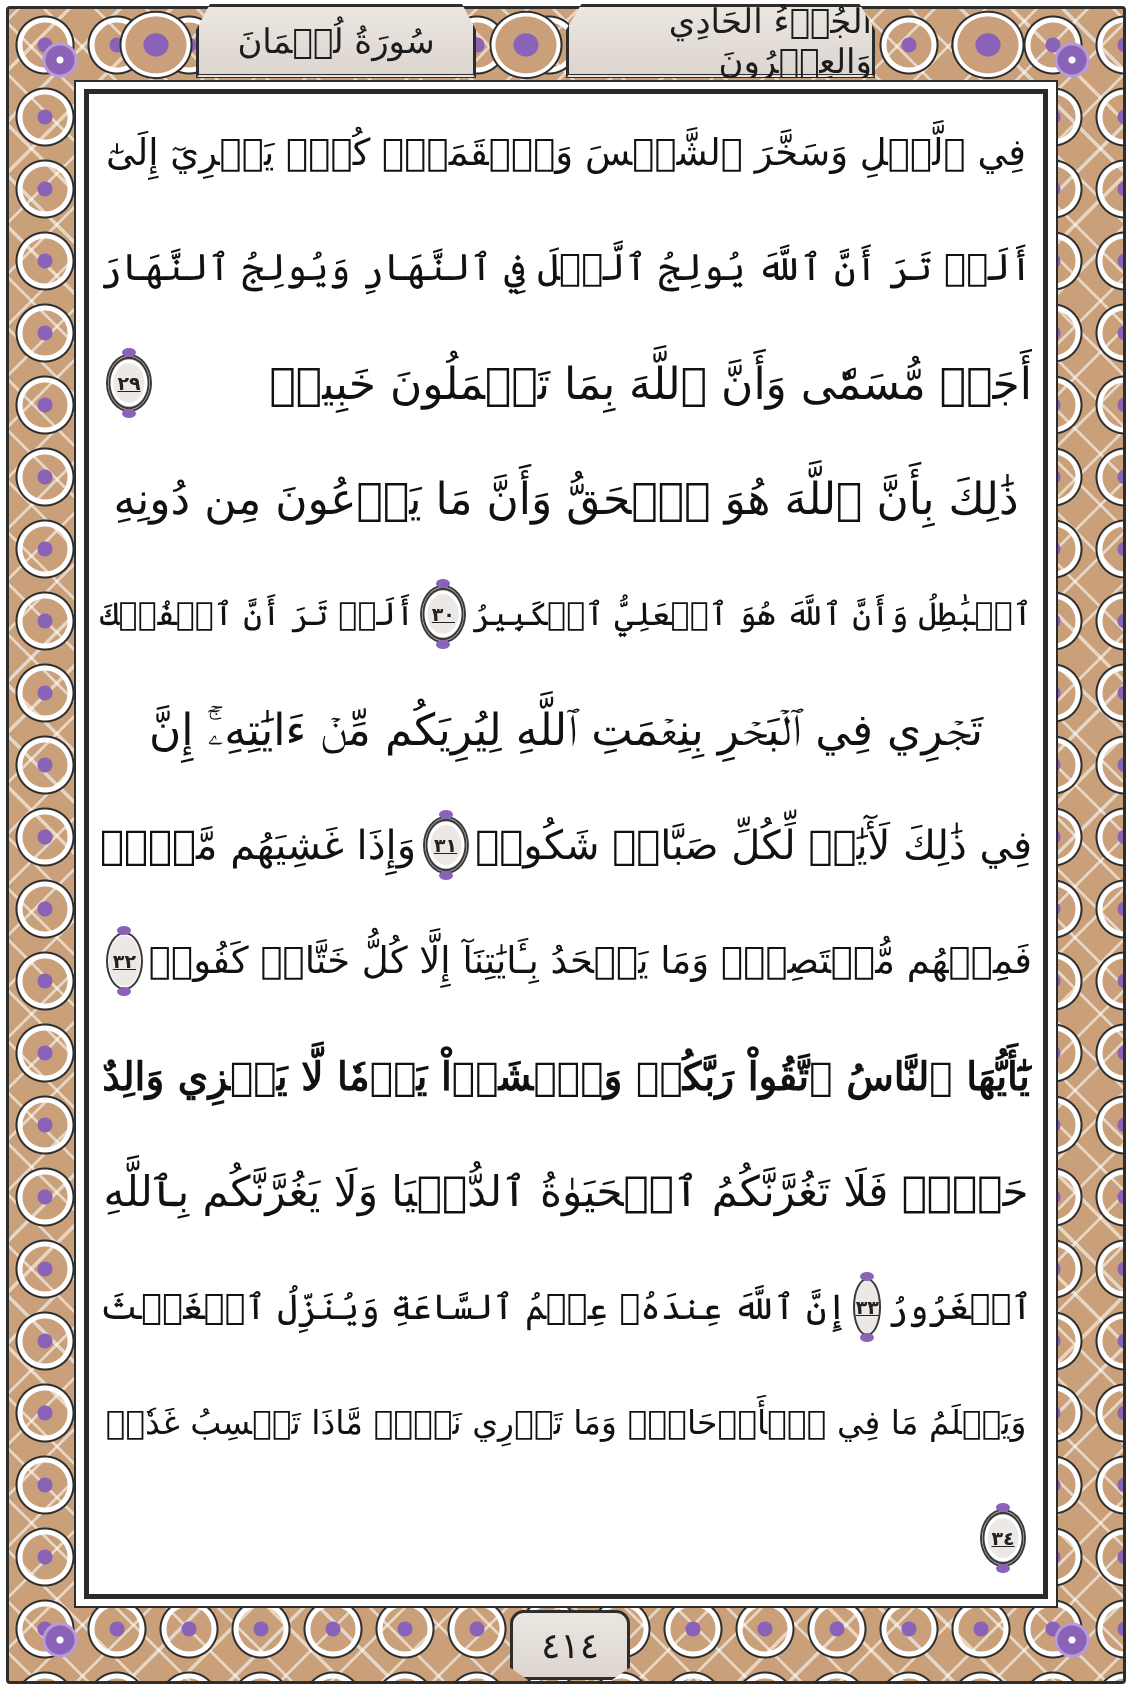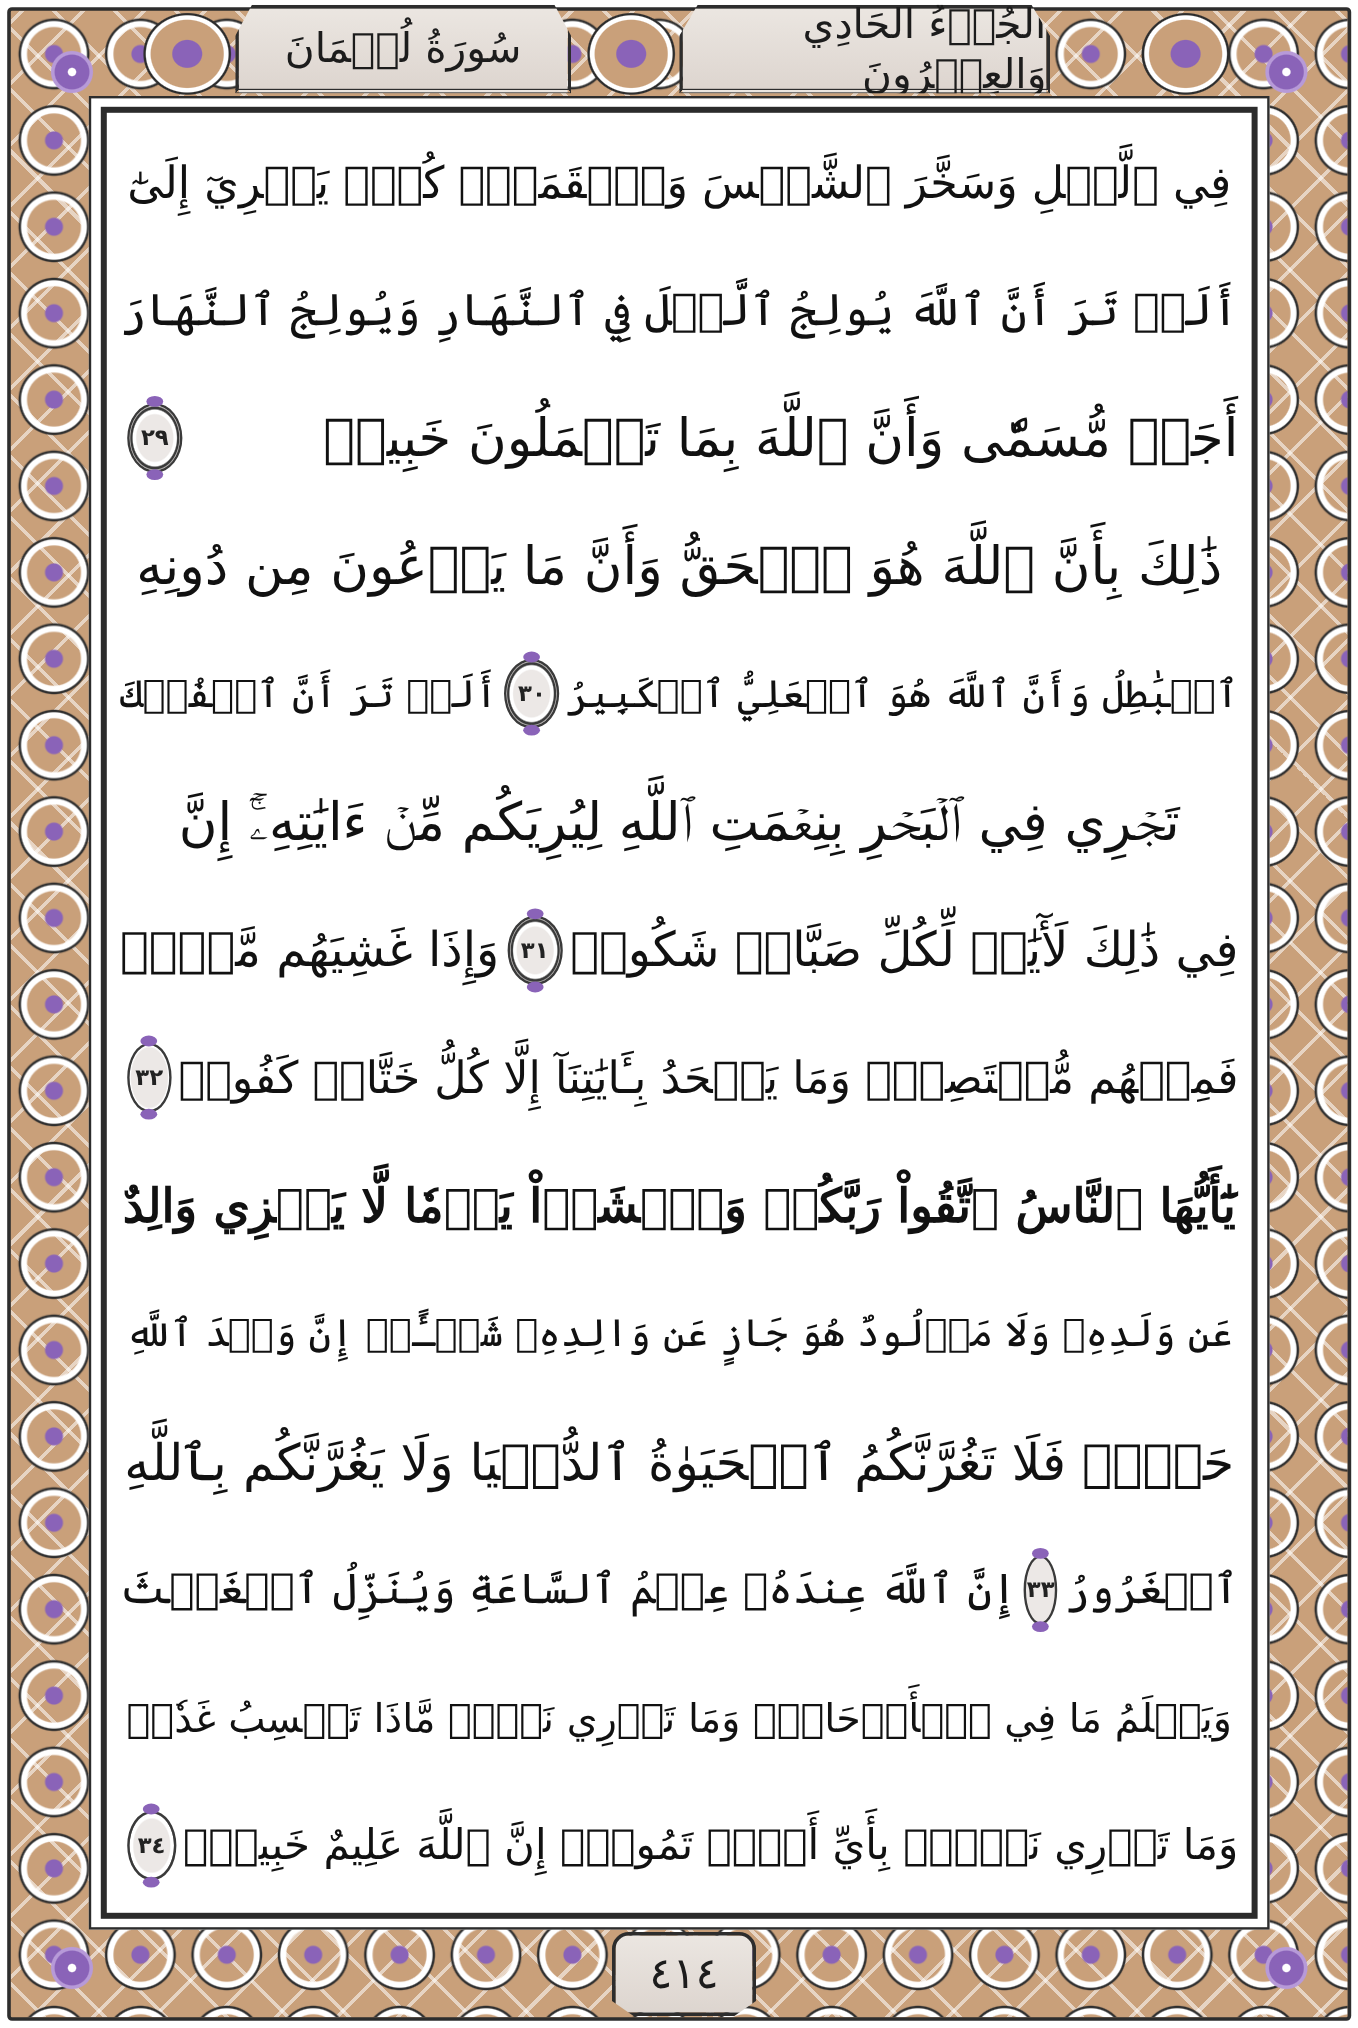--- a/index.html
+++ b/index.html
@@ -80,20 +80,21 @@
   .line .seg { display: inline-block; }
 
   .ayah-marker {
     display: inline-flex; align-items: center; justify-content: center;
     width: 46px; height: 58px; margin: 0 6px; vertical-align: middle;
     border-radius: 50%;
     background: radial-gradient(ellipse at 50% 50%, #ece8e6 0 15px, #ffffff 16px 18px, #3a3a3a 19px 20px, #ece8e6 21px);
     border: 2px solid #3a3a3a; box-sizing: border-box; position: relative;
     font-family: "DejaVu Sans", sans-serif; font-size: 19px; font-weight: bold; color: #222222;
     direction: rtl;
+    text-decoration: underline;
   }
   .ayah-marker::before, .ayah-marker::after {
     content: ""; position: absolute; left: 50%; width: 14px; height: 9px; margin-left: -7px;
     background: #8a63b8; border-radius: 50%;
   }
   .ayah-marker::before { top: -8px; }
   .ayah-marker::after { bottom: -8px; }
 </style>
 </head>
 <body>
@@ -144,34 +145,30 @@
         <span class="ayah-marker">٣١</span>
         <span class="seg">وَإِذَا غَشِيَهُم مَّوۡجٞ</span>
       </div>
     <div class="line" style="font-size: 37px;">
         <span class="seg">فَمِنۡهُم مُّقۡتَصِدٞۚ وَمَا يَجۡحَدُ بِـَٔايَٰتِنَآ إِلَّا كُلُّ خَتَّارٖ كَفُورٖ</span>
         <span class="ayah-marker">٣٢</span>
       </div>
     <div class="line" style="font-size: 39px; justify-content: center; font-weight: bold;">
         <span class="seg">يَٰٓأَيُّهَا ٱلنَّاسُ ٱتَّقُواْ رَبَّكُمۡ وَٱخۡشَوۡاْ يَوۡمٗا لَّا يَجۡزِي وَالِدٌ</span>
       </div>
-    <div class="line" style="font-size: 32px; justify-content: center;">
-        <span class="seg">عَن وَلَدِهِۦ وَلَا مَوۡلُودٌ هُوَ جَازٍ عَن وَالِدِهِۦ شَيۡـًٔاۚ إِنَّ وَعۡدَ ٱللَّهِ</span>
-      </div>
     <div class="line" style="font-size: 42px; justify-content: center;">
         <span class="seg">حَقّٞۖ فَلَا تَغُرَّنَّكُمُ ٱلۡحَيَوٰةُ ٱلدُّنۡيَا وَلَا يَغُرَّنَّكُم بِٱللَّهِ</span>
       </div>
     <div class="line" style="font-size: 35px;">
         <span class="seg">ٱلۡغَرُورُ</span>
         <span class="ayah-marker">٣٣</span>
         <span class="seg">إِنَّ ٱللَّهَ عِندَهُۥ عِلۡمُ ٱلسَّاعَةِ وَيُنَزِّلُ ٱلۡغَيۡثَ</span>
       </div>
     <div class="line" style="font-size: 33px; justify-content: center;">
         <span class="seg">وَيَعۡلَمُ مَا فِي ٱلۡأَرۡحَامِۖ وَمَا تَدۡرِي نَفۡسٞ مَّاذَا تَكۡسِبُ غَدٗاۖ</span>
       </div>
     <div class="line" style="font-size: 35px;">
-        <span class="seg">وَمَا تَدۡرِي نَفۡسُۢ بِأَيِّ أَرۡضٖ تَمُوتُۚ إِنَّ ٱللَّهَ عَلِيمٌ خَبِيرُۢ</span>
         <span class="ayah-marker">٣٤</span>
       </div>
   </div>
 
   <div class="page-number-box">٤١٤</div>
 </div>
 
 </body></html>

